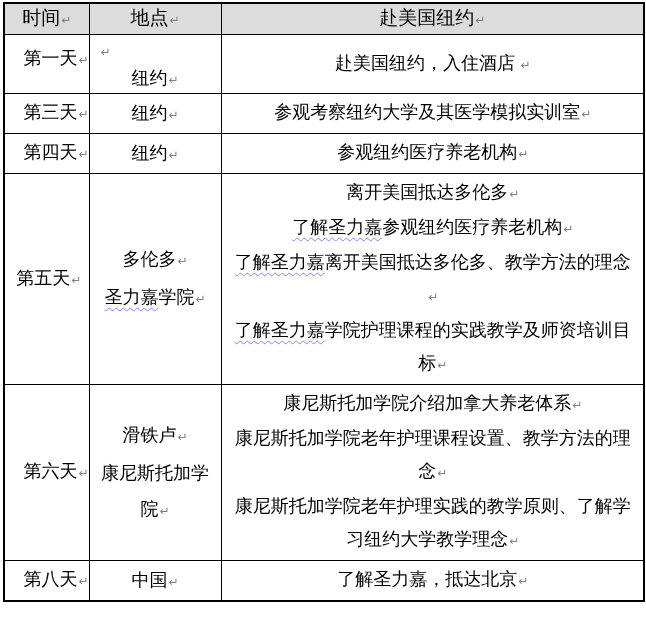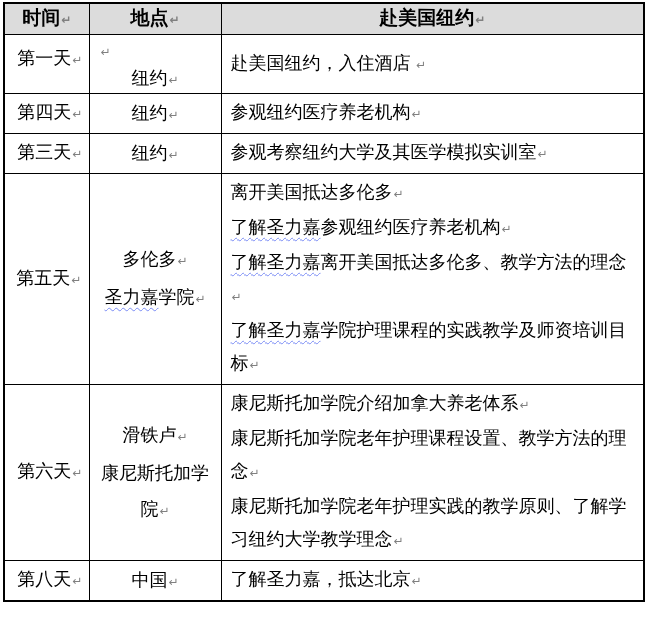--- a/index.html
+++ b/index.html
@@ -12,38 +12,38 @@
     width:646px;height:644px;overflow:hidden;background:var(--page-bg);
     font-family:"Liberation Serif","DejaVu Serif",serif;color:var(--text);
   }
   table.itinerary{
     border-collapse:collapse;table-layout:fixed;width:640px;
     margin:2px 0 0 3px;border:2px solid var(--border);
     font-size:18px;line-height:33px;
   }
   th,td{border:1px solid var(--border);overflow:hidden;padding:0;}
   th{
-    background:var(--header-bg);font-weight:bold;font-size:19px;
+    background:var(--header-bg);font-weight:normal;font-size:19px;
     height:30px;line-height:28px;
   }
   
   tr.rh55{height:55px;} tr.rh38{height:38px;} tr.rh37{height:37px;}
   tr.rh163{height:163px;} tr.rh155{height:155px;} tr.rh44{height:44px;}
   
-  td.day{text-align:center;padding-left:6px;vertical-align:middle;}
+  td.day{text-align:right;padding-left:6px;vertical-align:middle;}
   td.day.top{vertical-align:top;padding-top:7px;}
   td.day.center{text-align:center;padding-left:4px;}
   td.day.two{vertical-align:middle;line-height:21px;padding-top:2px;}
   td.day .extra-line{padding-left:25px;line-height:21px;}
   
   td.loc{text-align:center;vertical-align:middle;line-height:36px;padding:0 8px;}
   td.loc.tight{line-height:26px;vertical-align:top;padding-top:2px;}
   td.loc .empty-line{text-align:left;padding-left:2px;}
   
-  td.cnt{text-align:left;vertical-align:middle;padding:2px 8px 2px 9px;}
+  td.cnt{text-align:center;vertical-align:middle;padding:2px 8px 2px 9px;}
   td.cnt.top{vertical-align:top;}
   .mark{
     color:var(--mark);font-size:12px;
     font-family:"DejaVu Sans","Liberation Sans",sans-serif;
     padding-left:1px;
   }
   .wavy{
     text-decoration:underline;text-decoration-style:wavy;
     text-decoration-color:var(--wavy);text-decoration-thickness:1px;
     text-underline-offset:4px;
@@ -73,32 +73,32 @@
         <div class="empty-line"><span class="mark">↵</span></div>
         <div><span>纽约</span><span class="mark">↵</span></div>
       </td>
       <td class="cnt">
         <div><span>赴美国纽约，入住酒店 </span><span class="mark">↵</span></div>
       </td>
     </tr>
 
 
     <tr class="rh37">
+      <td class="day"><span>第三天</span><span class="mark">↵</span></td>
+      <td class="loc"><span>纽约</span><span class="mark">↵</span></td>
+      <td class="cnt">
+        <div><span>参观考察纽约大学及其医学模拟实训室</span><span class="mark">↵</span></div>
+      </td>
+    </tr>
+
+    <tr class="rh37">
       <td class="day"><span>第四天</span><span class="mark">↵</span></td>
       <td class="loc"><span>纽约</span><span class="mark">↵</span></td>
       <td class="cnt">
         <div><span>参观纽约医疗养老机构</span><span class="mark">↵</span></div>
-      </td>
-    </tr>
-
-    <tr class="rh37">
-      <td class="day"><span>第三天</span><span class="mark">↵</span></td>
-      <td class="loc"><span>纽约</span><span class="mark">↵</span></td>
-      <td class="cnt">
-        <div><span>参观考察纽约大学及其医学模拟实训室</span><span class="mark">↵</span></div>
       </td>
     </tr>
 
     <tr class="rh163">
       <td class="day center"><span>第五天</span><span class="mark">↵</span></td>
       <td class="loc">
         <div><span>多伦多</span><span class="mark">↵</span></div>
         <div><span class="wavy">圣力嘉</span><span>学院</span><span class="mark">↵</span></div>
       </td>
       <td class="cnt top">

